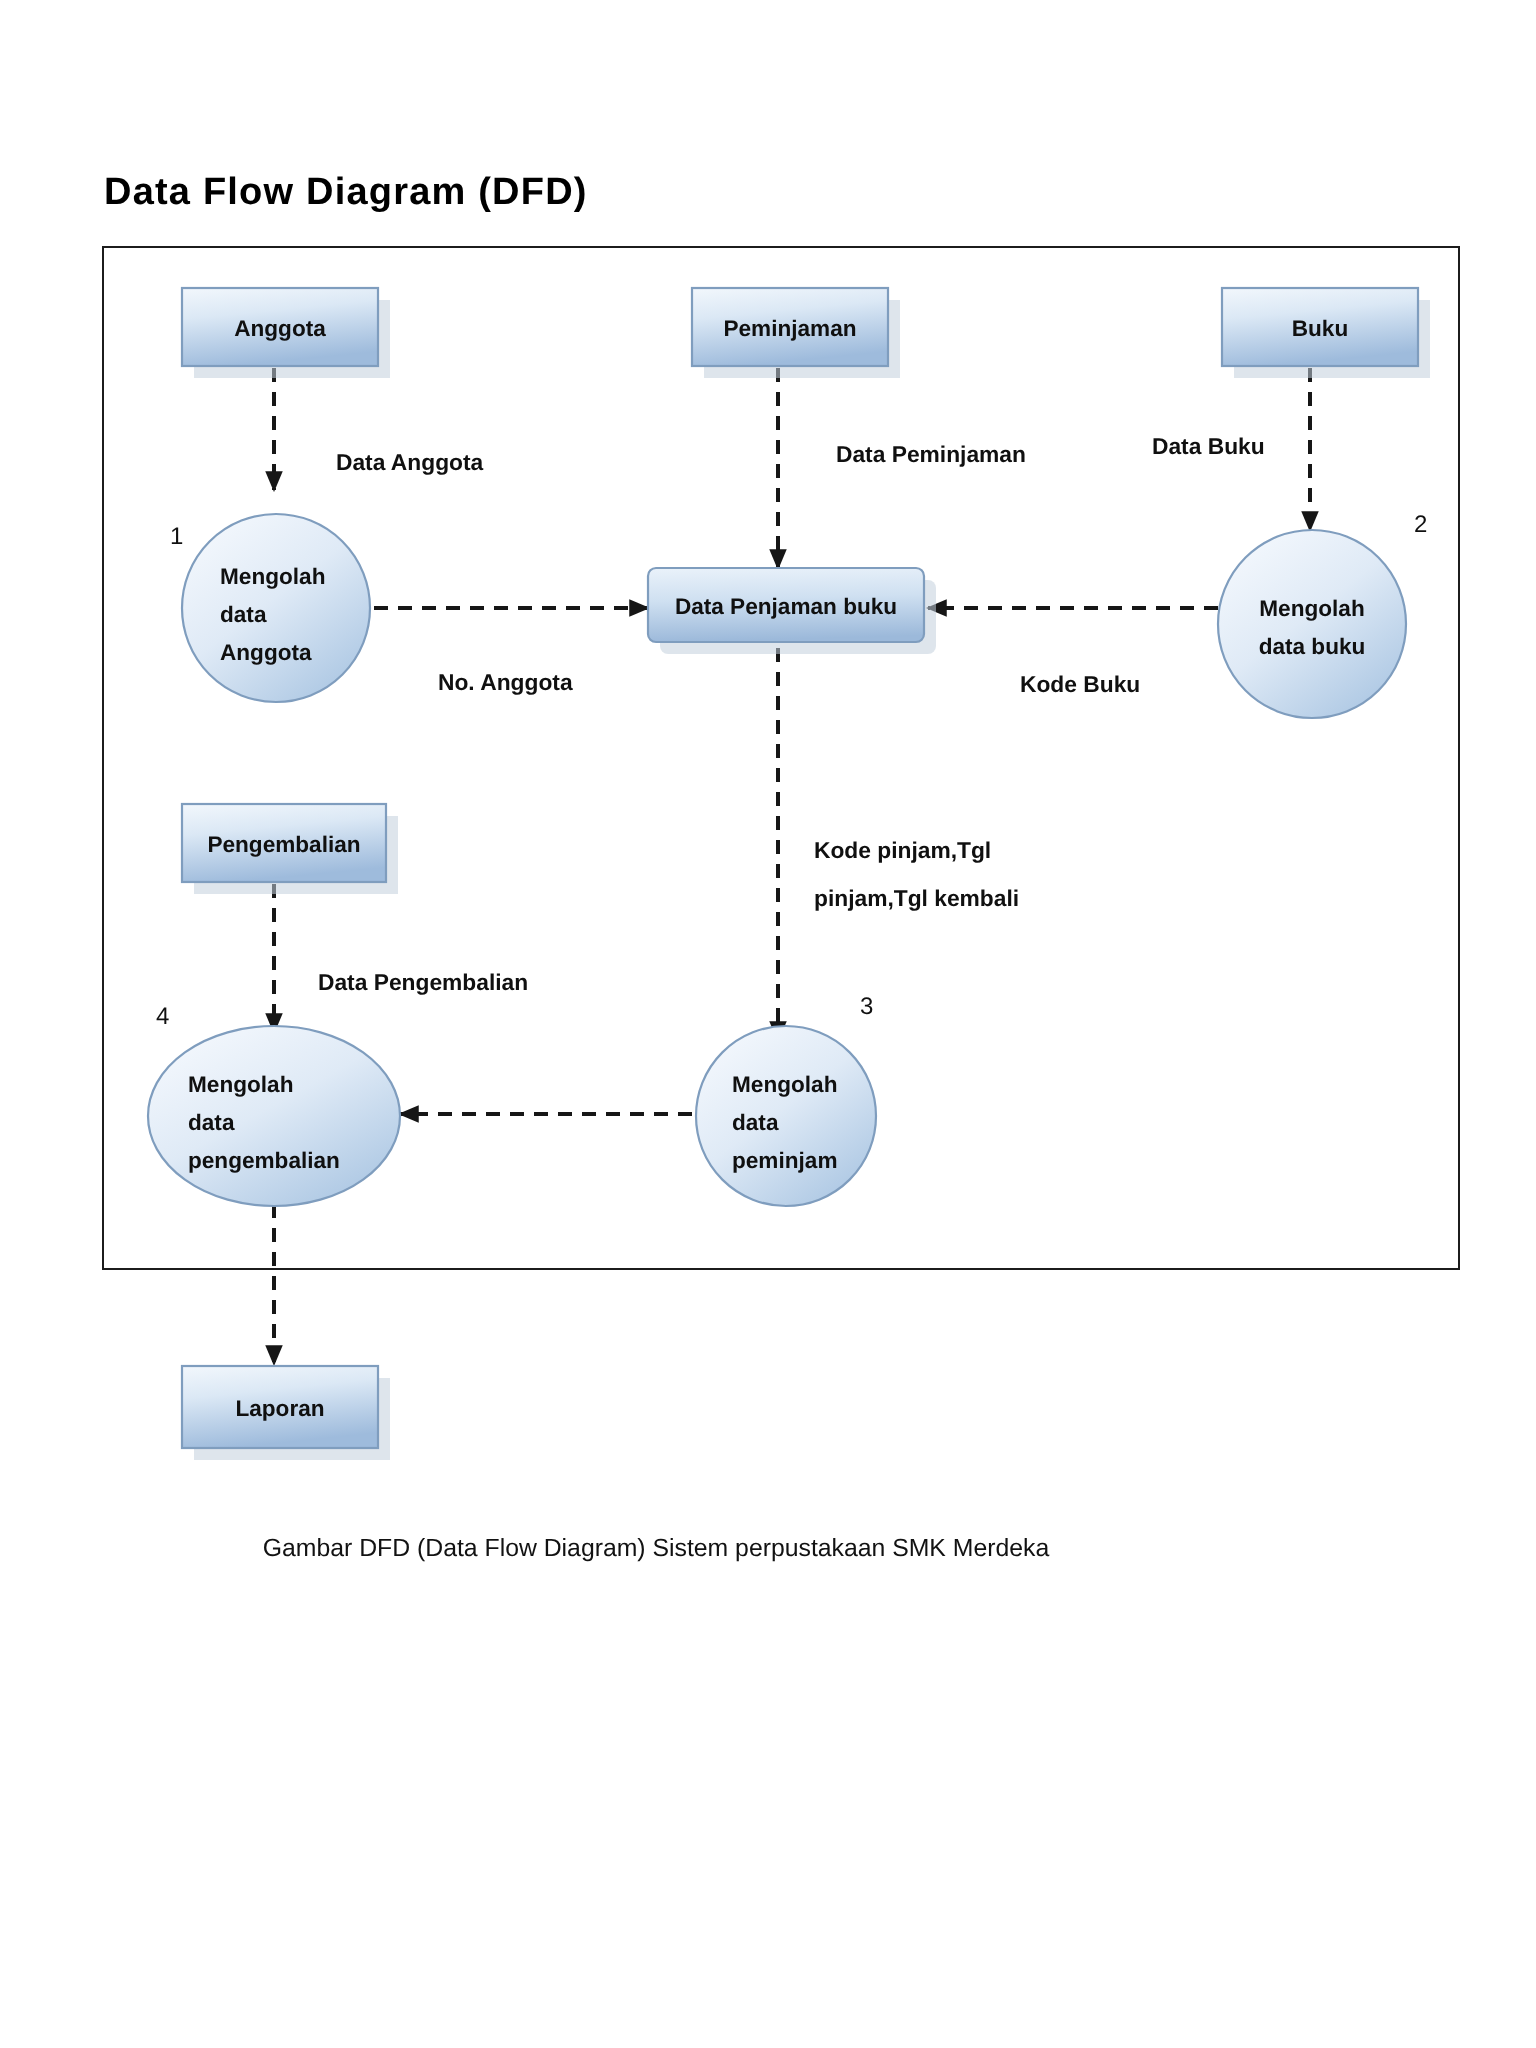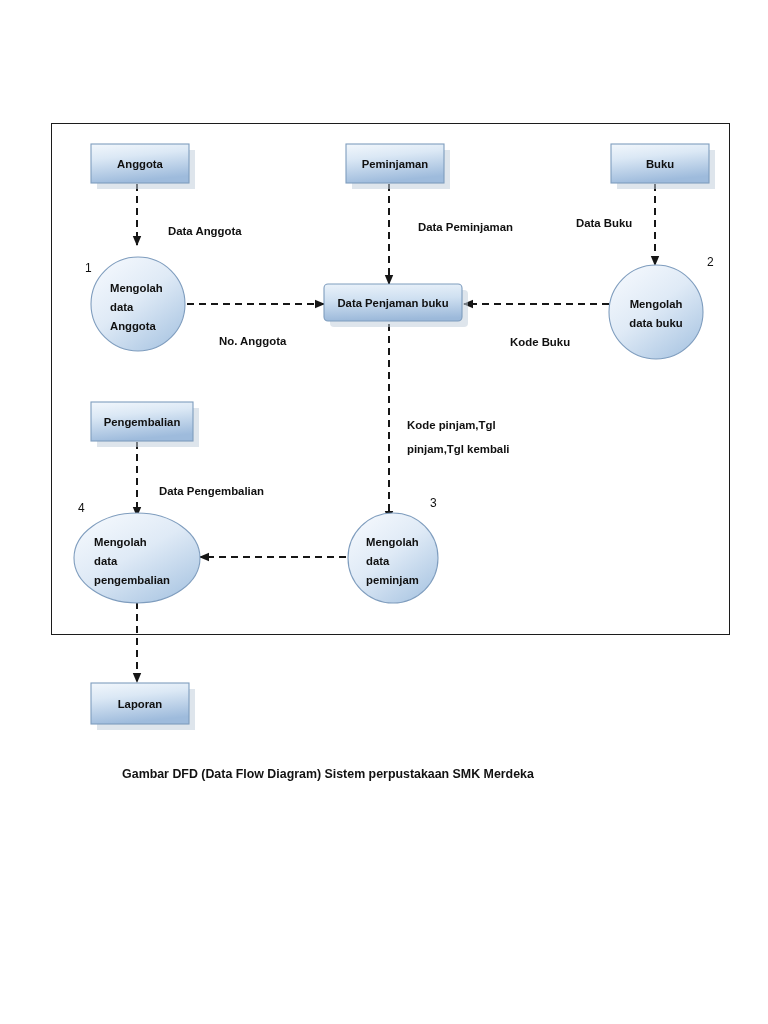--- a/index.html
+++ b/index.html
@@ -46,21 +46,21 @@
     left: 0;
     top: 0;
   }
   #figure-caption {
     position: absolute;
     left: 0;
     top: 767px;
     width: 656px;
     text-align: center;
     font-size: 12.4px;
-    font-weight: bold;
+    font-weight: normal;
     color: #121212;
   }
   .dfd-label {
     font-family: "Liberation Sans", sans-serif;
     font-size: 11.3px;
     font-weight: bold;
     fill: #101010;
   }
   .flow-label {
     font-family: "Liberation Sans", sans-serif;
@@ -83,20 +83,21 @@
     stroke-width: 2;
     stroke-dasharray: 7 5;
     fill: none;
   }
 </style>
 </head>
 <body>
 
 <div id="page">
 
+  <div id="doc-title">Data Flow Diagram (DFD)</div>
 
   <div id="diagram-frame">
     <svg id="diagram-svg" width="676" height="631" viewBox="0 0 676 631">
       <defs>
         <linearGradient id="boxGrad" x1="0" y1="0" x2="0.25" y2="1">
           <stop offset="0%" stop-color="#f2f7fc"></stop>
           <stop offset="38%" stop-color="#dbe8f5"></stop>
           <stop offset="100%" stop-color="#9ebbdc"></stop>
         </linearGradient>
         <linearGradient id="storeGrad" x1="0" y1="0" x2="0.1" y2="1">

